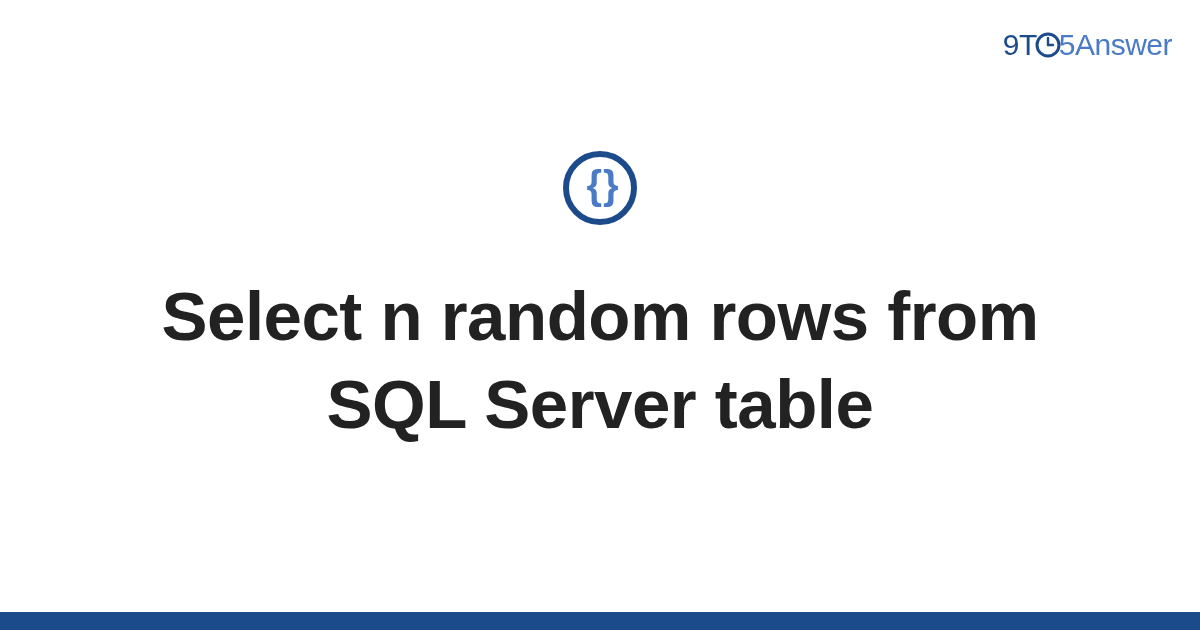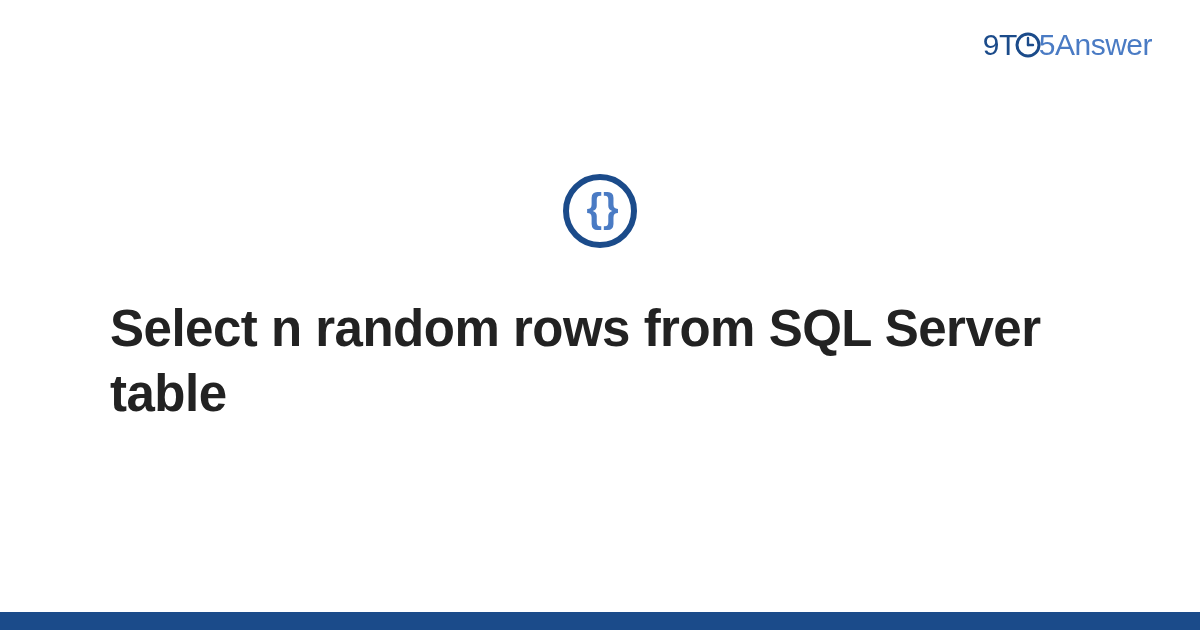--- a/index.html
+++ b/index.html
@@ -11,21 +11,21 @@
       width: 1200px;
       height: 630px;
       font-family: -apple-system, BlinkMacSystemFont, 'Segoe UI', Arial, sans-serif;
       background: #ffffff;
       position: relative;
       overflow: hidden;
     }
     .header {
       position: absolute;
       top: 28px;
-      right: 48px;
+      right: 28px;
     }
     .logo {
       font-size: 30px;
       font-weight: 400;
       letter-spacing: -0.5px;
     }
     .logo-9t {
       color: #1b4b8a;
       font-weight: 500;
     }
@@ -67,23 +67,23 @@
     .brace-text {
       color: #4a7bc4;
       font-size: 40px;
       font-weight: 700;
       letter-spacing: -5px;
       line-height: 1;
       margin-top: -5px;
     }
     .title {
       color: #222222;
-      font-size: 51px;
+      font-size: 69px;
       font-weight: 700;
-      text-align: left;
+      text-align: center;
       line-height: 1.28;
       max-width: 980px;
       letter-spacing: -0.5px;
     }
     .footer-bar {
       position: absolute;
       bottom: 0;
       left: 0;
       width: 100%;
       height: 18px;

